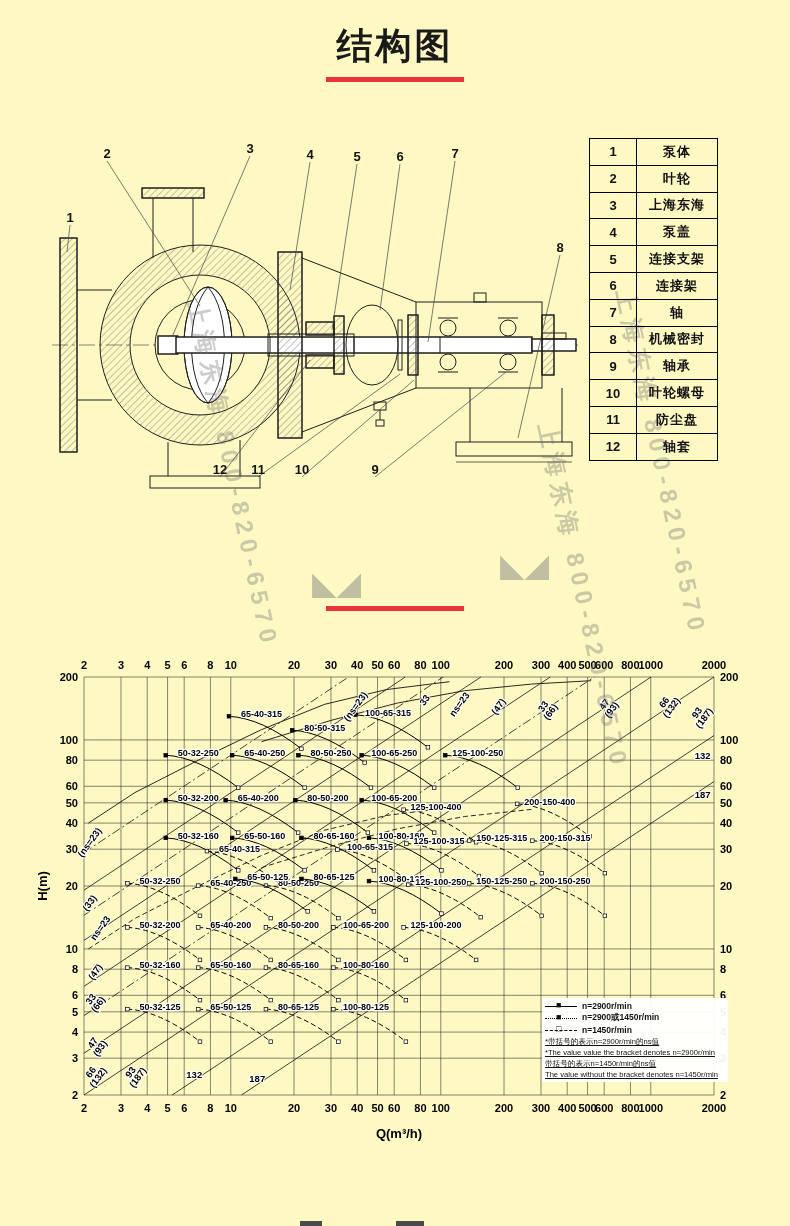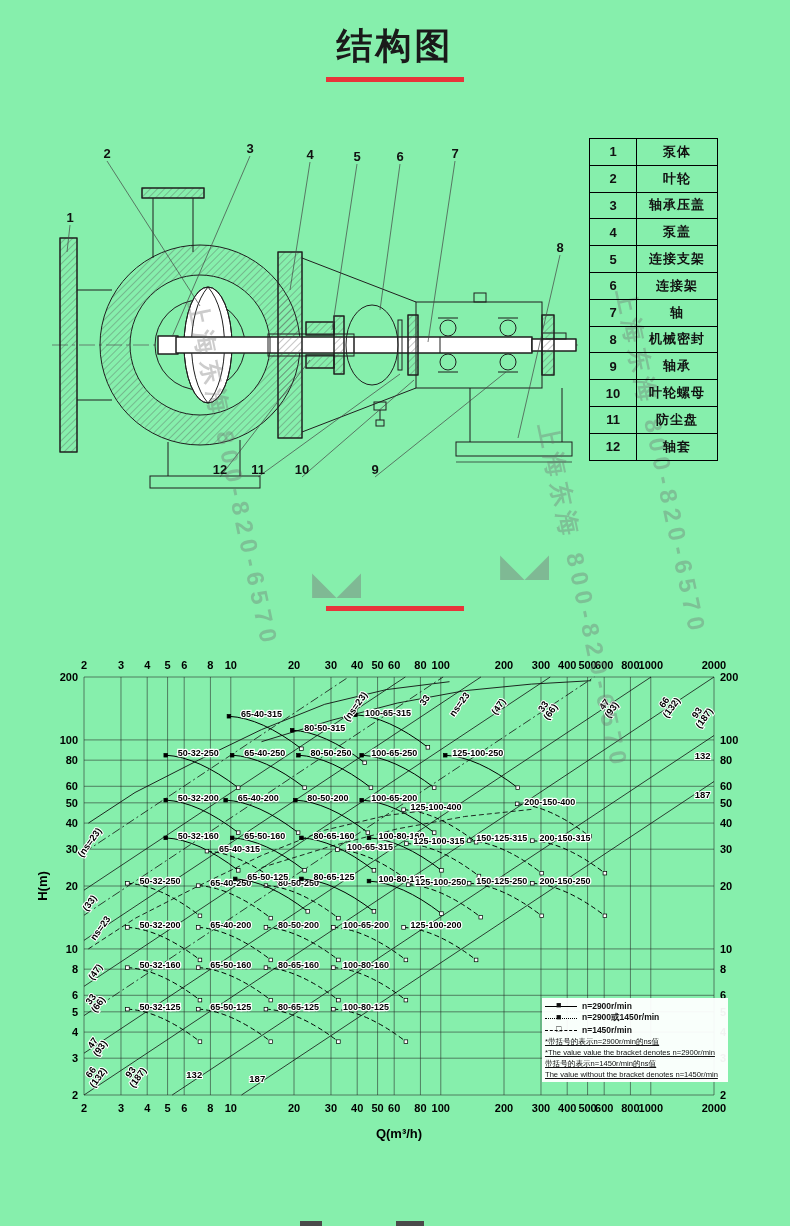--- a/index.html
+++ b/index.html
@@ -1,16 +1,16 @@
 <!DOCTYPE html>
 <html><head>
 <meta charset="utf-8">
 <style>
   html,body{margin:0;padding:0;background:#fff;}
-  .page{position:relative;width:790px;height:1226px;background:#86efac;overflow:hidden;
+  .page{position:relative;width:790px;height:1226px;background:#fef9c3;overflow:hidden;
         font-family:"Liberation Sans",sans-serif;color:#111;}
   .sec-title{margin:0;text-align:center;font-size:36px;font-weight:700;letter-spacing:3px;color:#1a1a1a;}
   .tblock1{padding-top:22px;}
   .tblock2{padding-top:34px;}
   .red-bar{width:138px;height:5px;margin:6px auto 0;}
   
   .structure{position:relative;height:428px;margin-top:56px;}
   #pump-svg{position:absolute;left:50px;top:2px;}
   #parts-table{position:absolute;right:72px;top:0;border-collapse:collapse;z-index:4;}
   #parts-table td{border:1px solid #000;height:25.8px;padding:0 4px;font-size:13px;font-weight:600;text-align:center;background:transparent;}
@@ -215,21 +215,21 @@
           <tr>
             <td class="num">1</td>
             <td class="nm">泵体</td>
           </tr>
           <tr>
             <td class="num">2</td>
             <td class="nm">叶轮</td>
           </tr>
           <tr>
             <td class="num">3</td>
-            <td class="nm">轴承压盖</td>
+            <td class="nm">上海东海</td>
           </tr>
           <tr>
             <td class="num">4</td>
             <td class="nm">泵盖</td>
           </tr>
           <tr>
             <td class="num">5</td>
             <td class="nm">连接支架</td>
           </tr>
           <tr>

